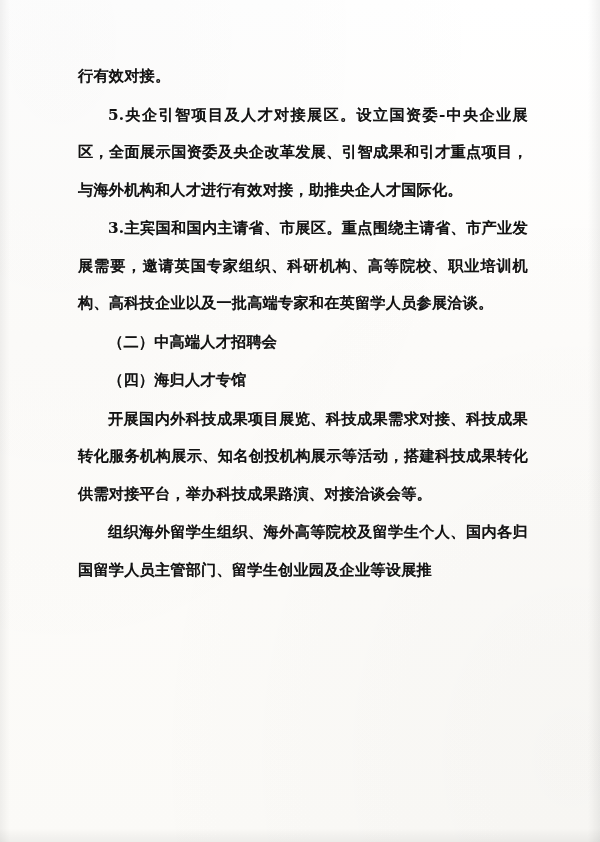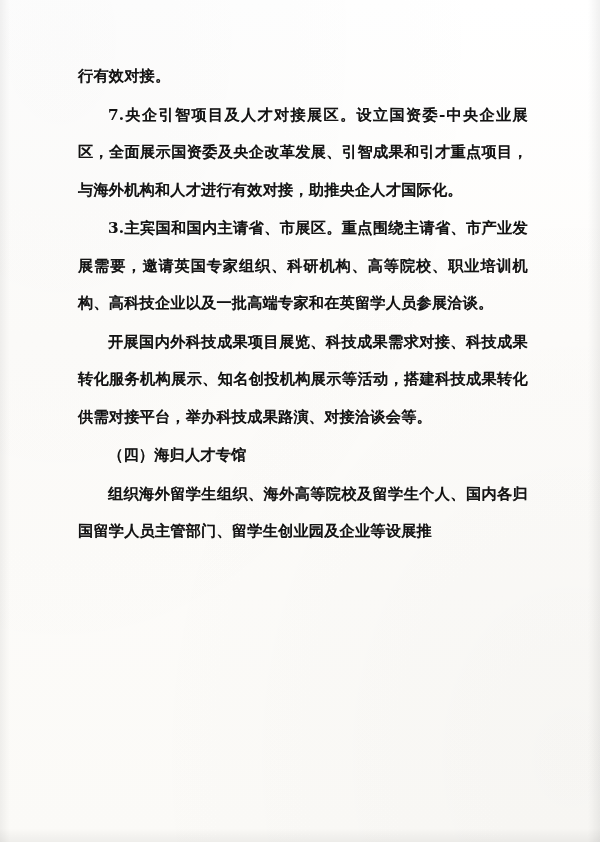--- a/index.html
+++ b/index.html
@@ -88,19 +88,20 @@
 <body>
 
 <div class="page">
   <div class="paper-texture"></div>
   <div class="page-edge-left"></div>
   <div class="page-edge-right"></div>
   <div class="page-edge-bottom"></div>
 
   <div class="text-column">
     <p class="para cont">行有效对接。</p>
-    <p class="para indent">7.央企引智项目及人才对接展区。设立国资委-中央企业展区，全面展示国资委及央企改革发展、引智成果和引才重点项目，与海外机构和人才进行有效对接，助推央企人才国际化。</p>
+    <p class="para indent">5.央企引智项目及人才对接展区。设立国资委-中央企业展区，全面展示国资委及央企改革发展、引智成果和引才重点项目，与海外机构和人才进行有效对接，助推央企人才国际化。</p>
     <p class="para indent">3.主宾国和国内主请省、市展区。重点围绕主请省、市产业发展需要，邀请英国专家组织、科研机构、高等院校、职业培训机构、高科技企业以及一批高端专家和在英留学人员参展洽谈。</p>
+    <p class="para indent heading">（二）中高端人才招聘会</p>
+    <p class="para indent heading">（四）海归人才专馆</p>
     <p class="para indent">开展国内外科技成果项目展览、科技成果需求对接、科技成果转化服务机构展示、知名创投机构展示等活动，搭建科技成果转化供需对接平台，举办科技成果路演、对接洽谈会等。</p>
-    <p class="para indent heading">（四）海归人才专馆</p>
     <p class="para indent">组织海外留学生组织、海外高等院校及留学生个人、国内各归国留学人员主管部门、留学生创业园及企业等设展推</p>
   </div>
 </div>
 
 </body></html>

